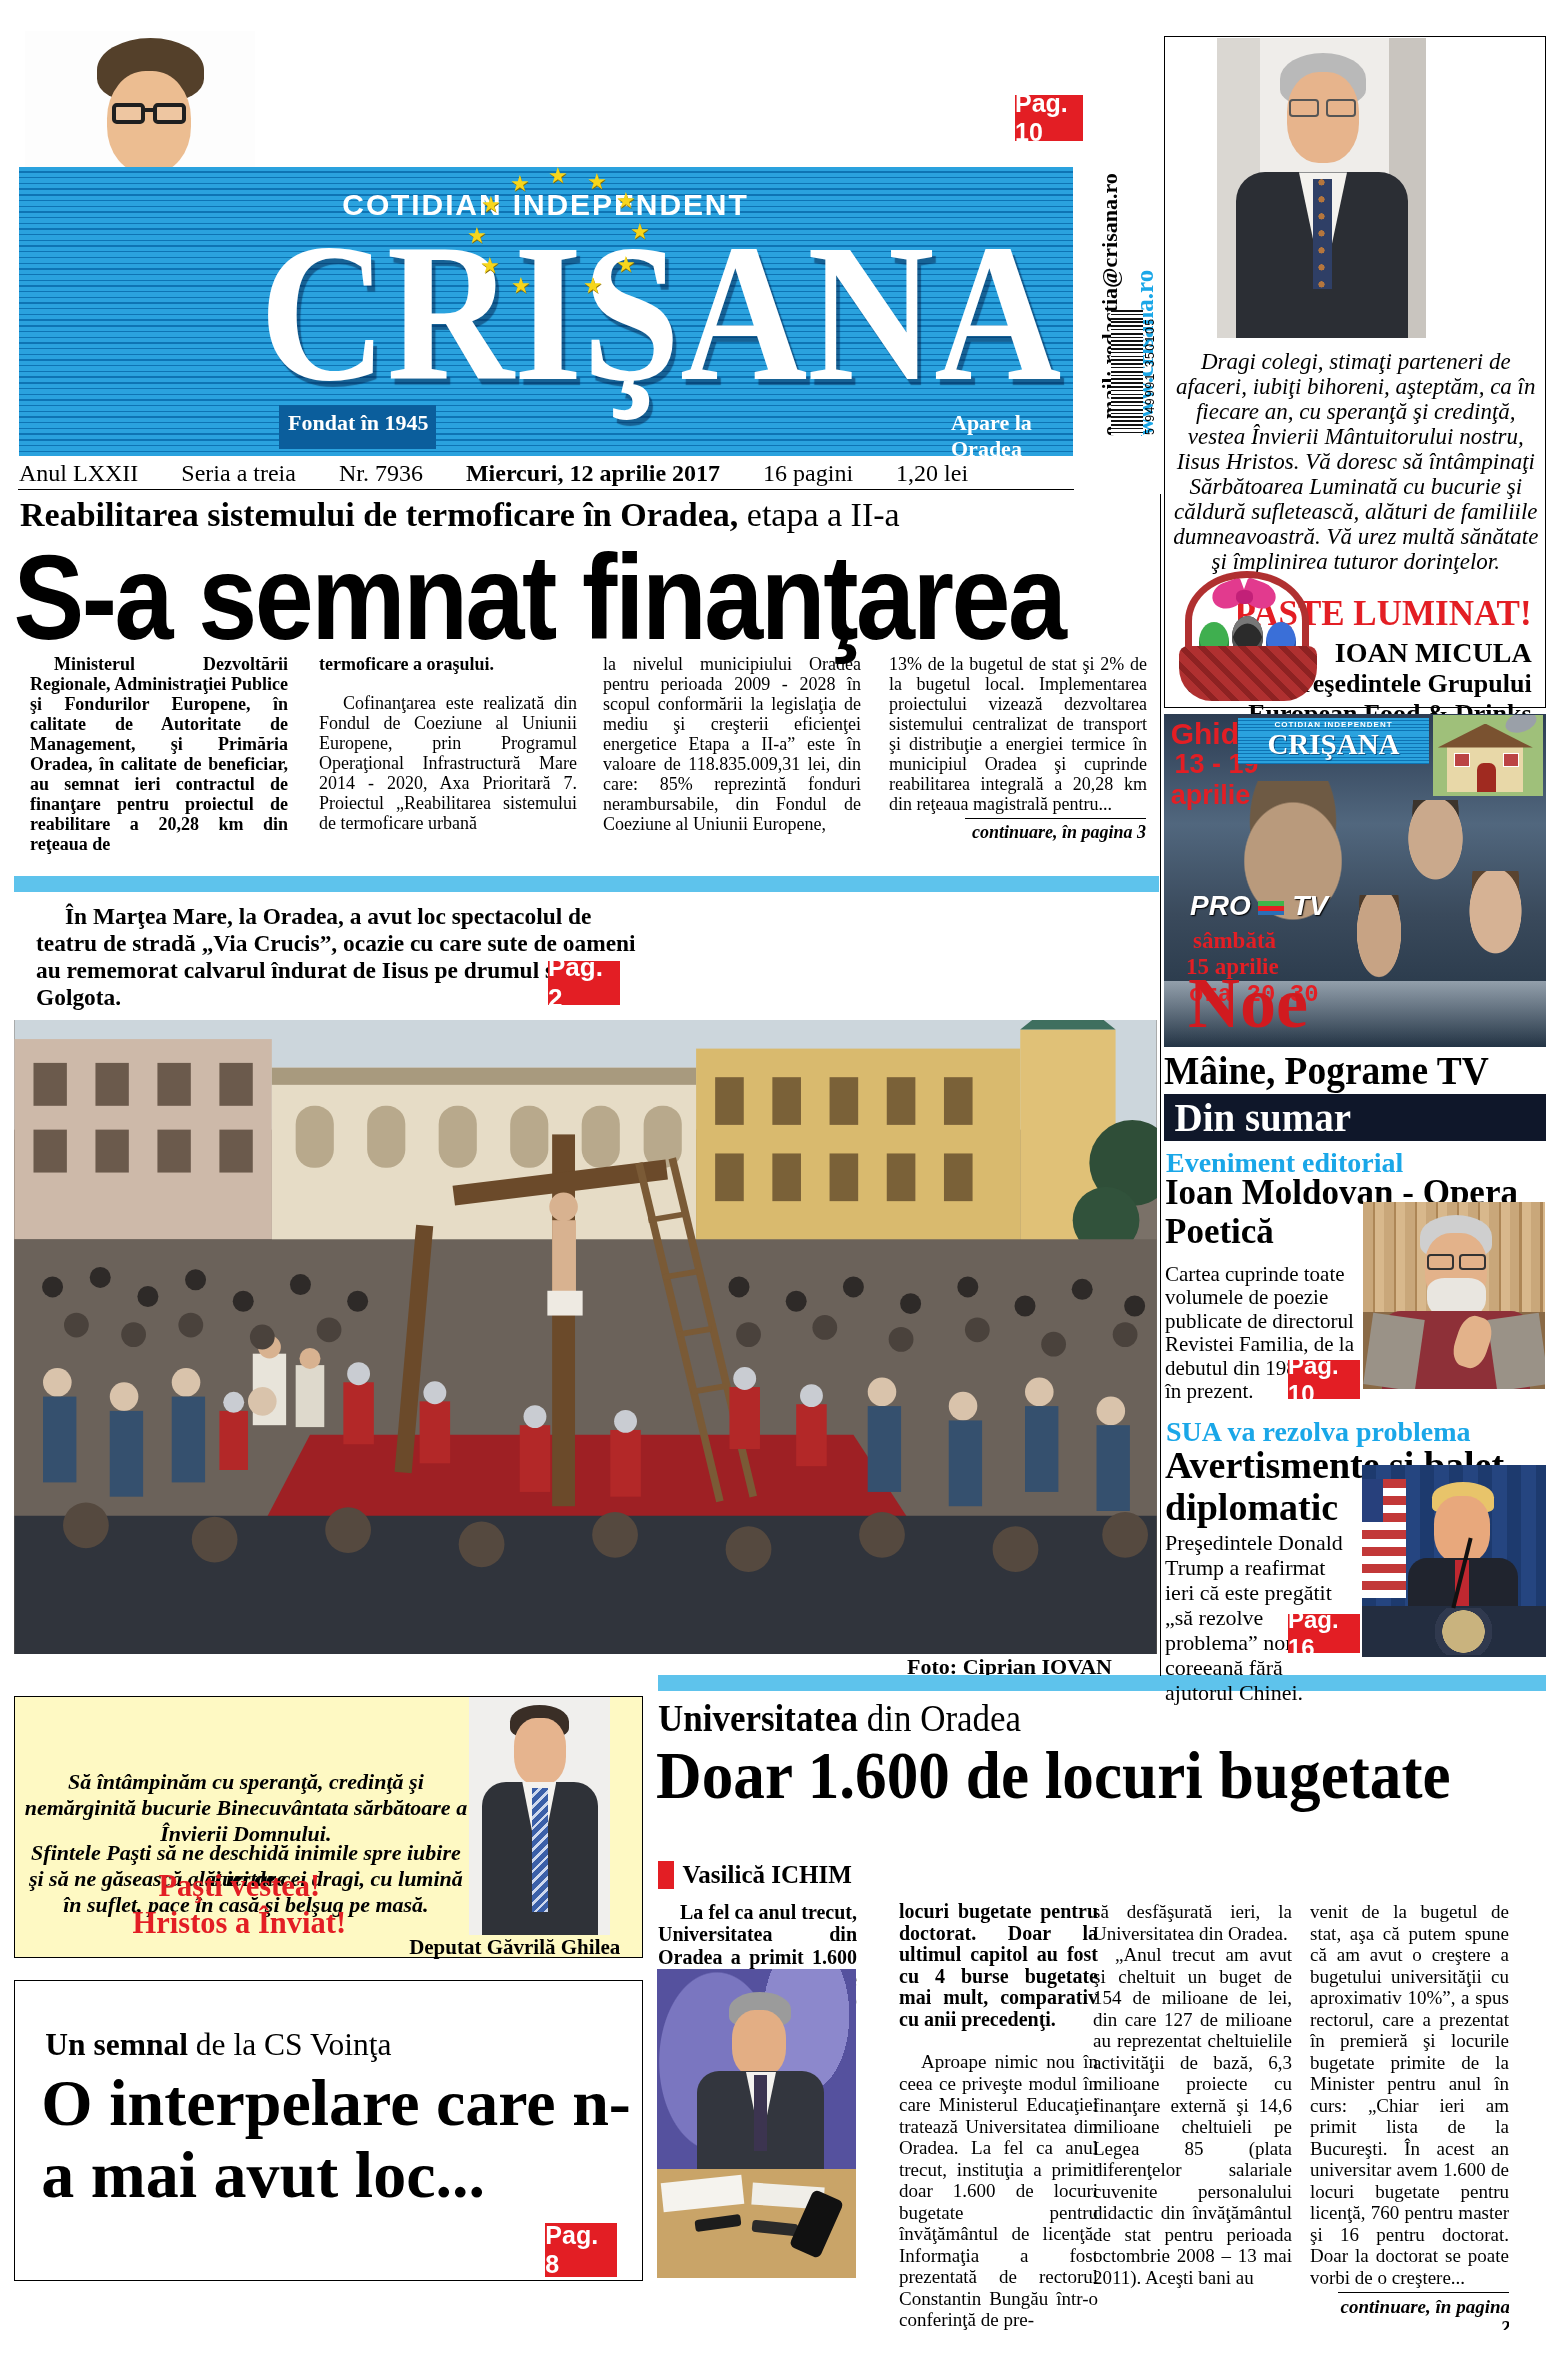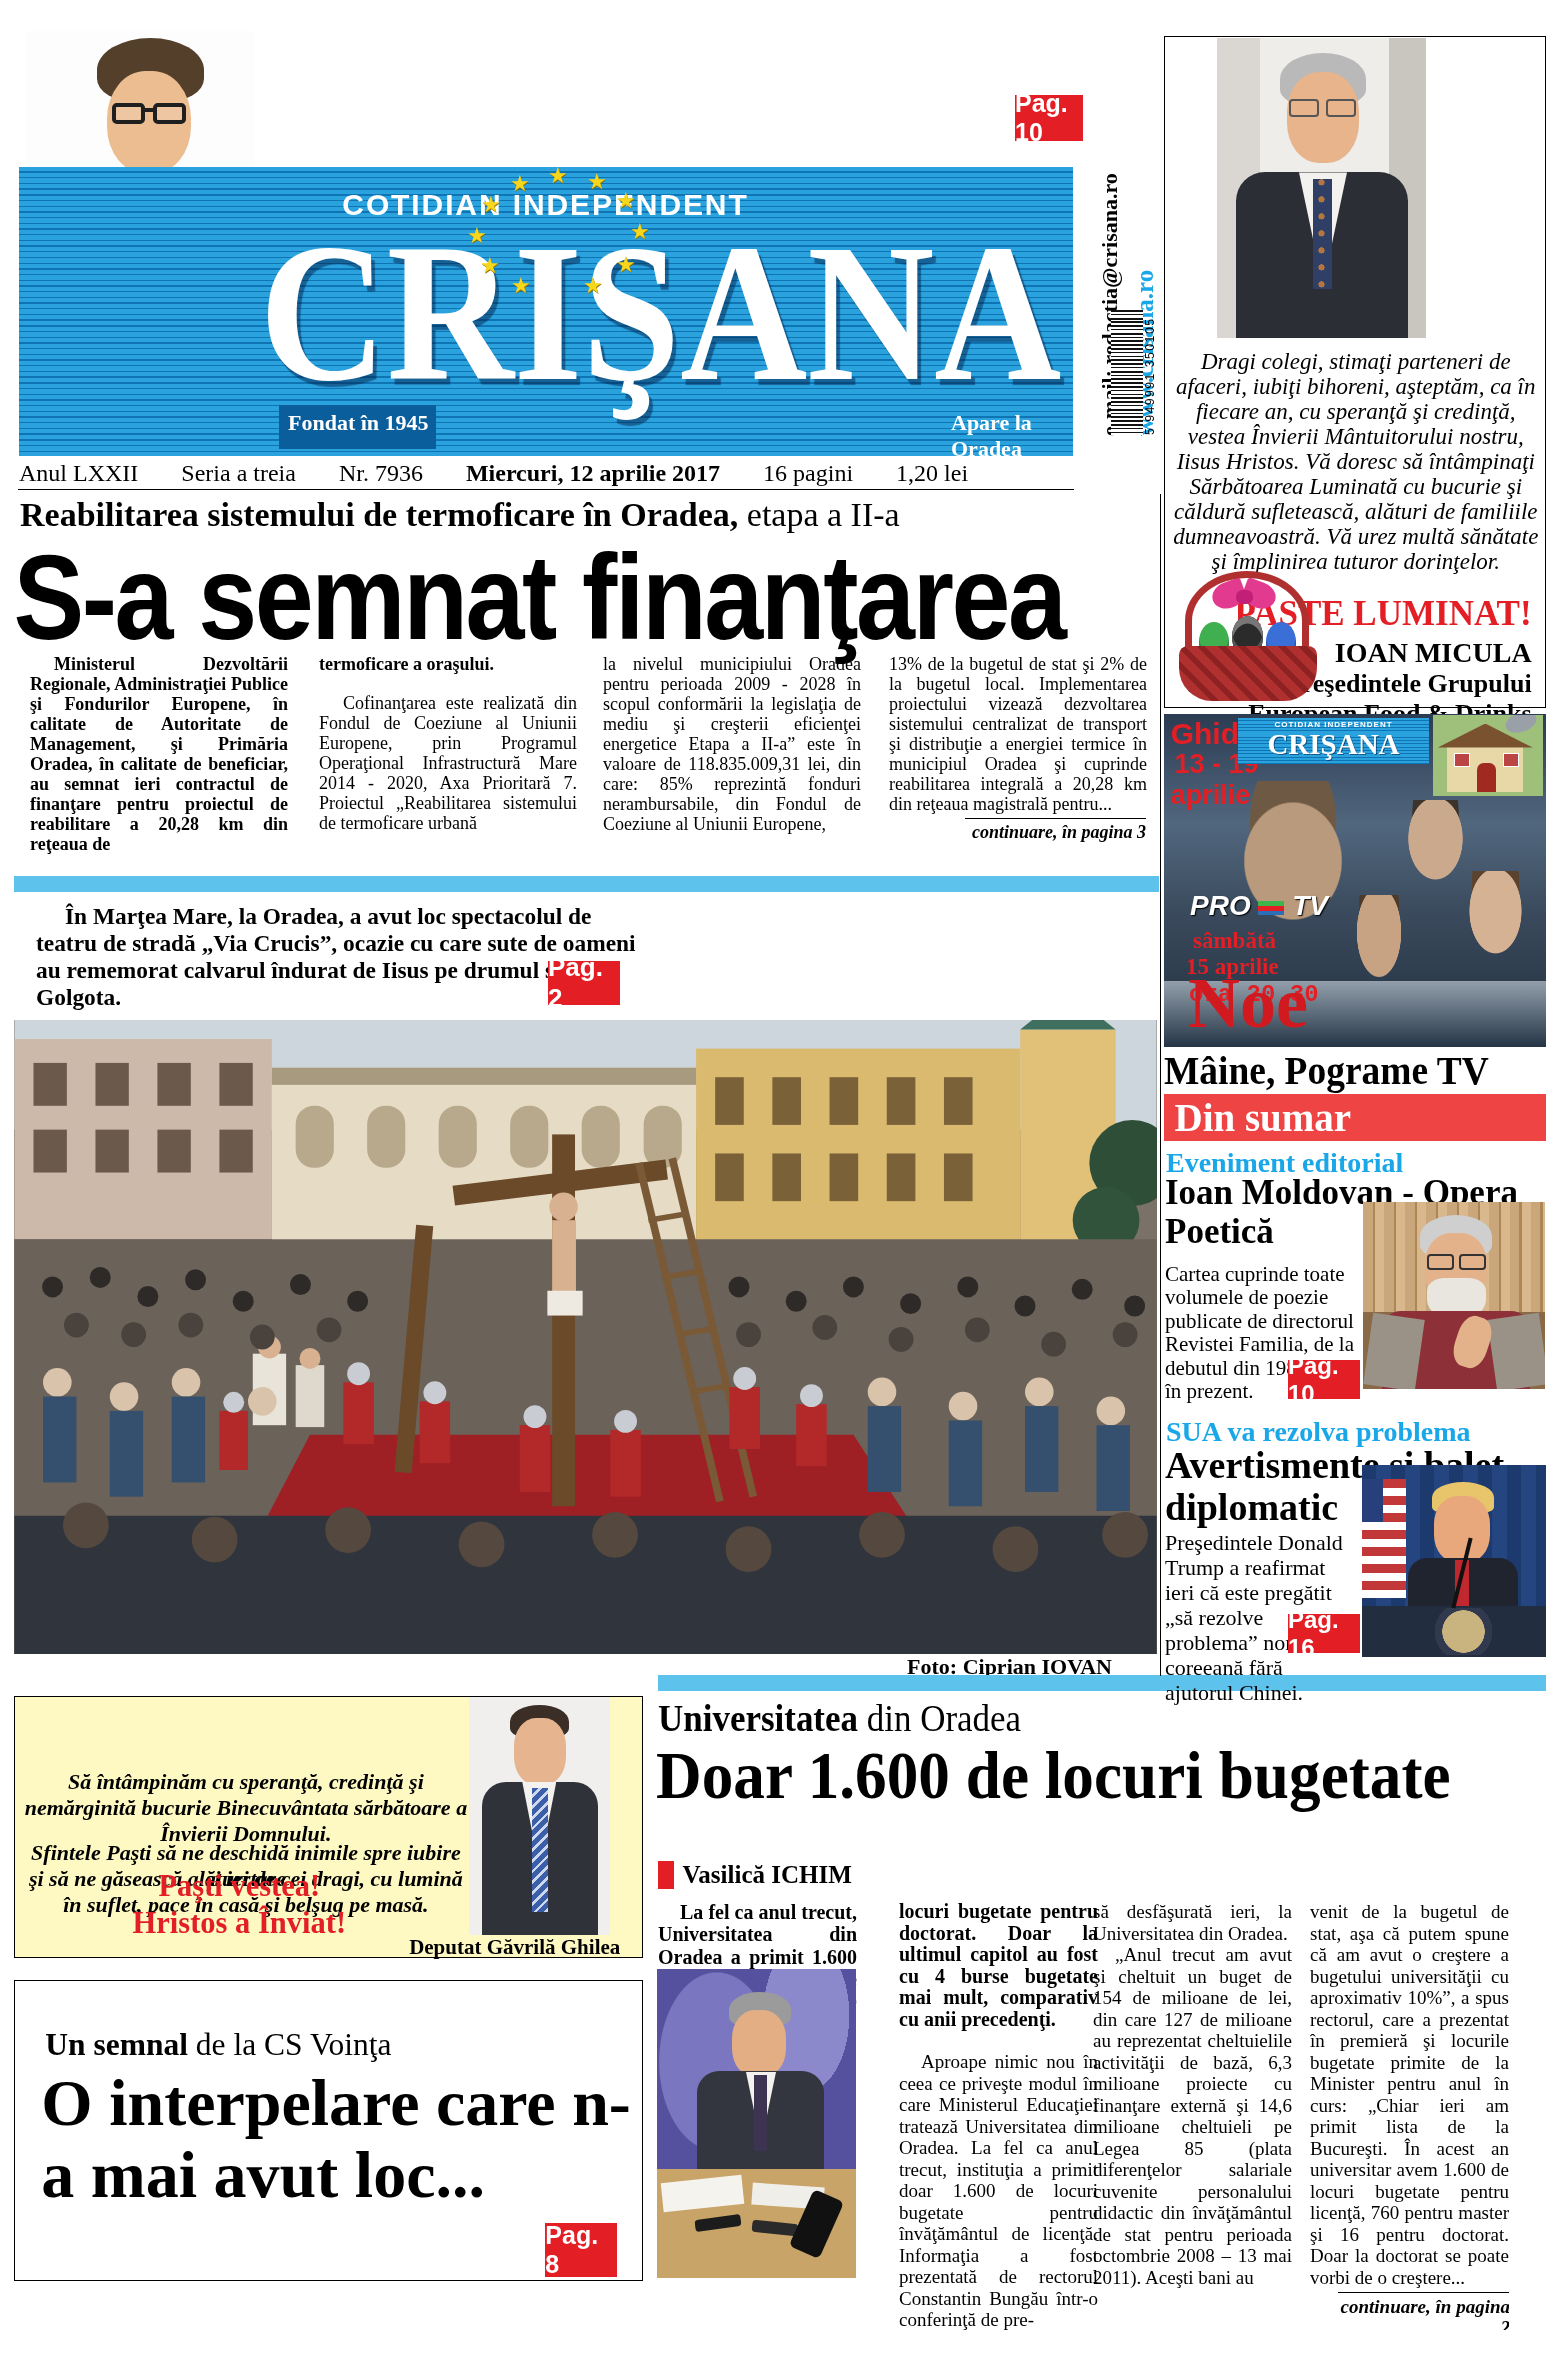--- a/index.html
+++ b/index.html
@@ -93,21 +93,21 @@
   #glogo .c { color:#fff; font-weight:bold; font-size:29px; line-height:30px; text-shadow:1px 1px 0.5px rgba(0,20,60,.5); }
   #ghouse { position:absolute; left:269px; top:1px; width:110px; height:81px; background:#9fc07a; overflow:hidden; }
   #protv { position:absolute; left:26px; top:176px; color:#fff; font-family:"Liberation Sans",sans-serif;
       font-weight:bold; font-style:italic; font-size:28px; text-shadow:1px 1px 1.4px #000; }
   #protv .flag { display:inline-block; width:26px; height:14.3px;
       background:linear-gradient(180deg,#3db54a 0 4.8px,#e31e24 4.8px 9.5px,#2a6fb8 9.5px 14.3px); }
   #noe { position:absolute; left:24px; top:248px; font-weight:bold; font-size:72px; color:#d11a1f; }
 
   #mainebar { left:1164px; top:1049px; width:382px; height:43px; background:#fff; display:flex; align-items:center; }
   #mainebar div { font-weight:bold; font-size:39px; transform:scaleX(.96); transform-origin:left; white-space:nowrap; }
-  #dinsumar { left:1164px; top:1094px; width:382px; height:47px; background:#ef4444; display:flex; align-items:center; }
+  #dinsumar { left:1164px; top:1094px; width:382px; height:47px; background:#0f172a; display:flex; align-items:center; }
   #dinsumar div { color:#fff; font-weight:bold; font-size:39px; padding-left:10.5px; }
 
   
   #ed-kick { left:1166px; top:1147px; font-size:28px; }
   #ed-head { left:1165px; top:1173px; width:379px; font-weight:bold; font-size:35px; line-height:39px; }
   #ed-body { left:1165px; top:1263px; width:193px; font-size:21px; line-height:23.4px; }
   #moldphoto { left:1363px; top:1202px; width:182px; height:187px; overflow:hidden; background:#c9a77a; }
   #pag10b { left:1288px; top:1360px; width:72px; height:39px; font-size:24px; }
   #sua-kick { left:1166px; top:1416px; font-size:28px; }
   #sua-head { left:1165px; top:1444px; width:382px; font-weight:bold; font-size:38px; line-height:42px; }

